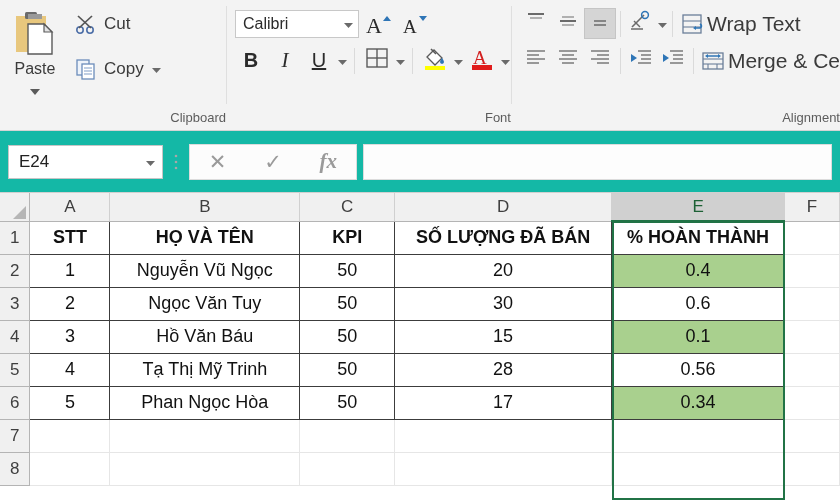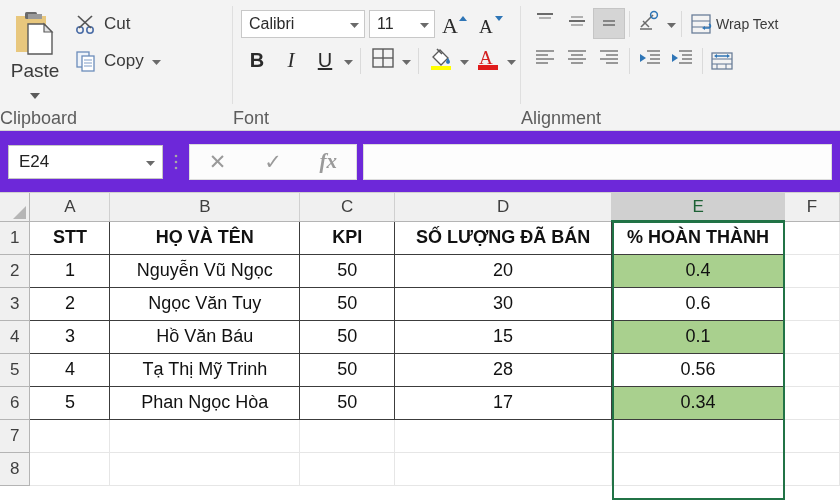--- a/index.html
+++ b/index.html
@@ -16,41 +16,41 @@
     height: 131px;
     background: #f3f3f3;
     border-bottom: 1px solid #d4d4d4;
     display: flex;
     align-items: stretch;
   }
   .rgroup { position: relative; display: flex; flex-direction: column; }
   .rgroup-body { flex: 1; display: flex; align-items: flex-start; padding-top: 4px; }
   .rgroup-label {
     height: 24px; line-height: 24px;
-    text-align: left;
-    font-size: 18px; color: #5c5c5c;
+    text-align: right;
+    font-size: 13px; color: #5c5c5c;
     position: relative;
   }
   .rgroup-sep {
     width: 1px; background: #dfdfdf;
     margin: 6px 0 26px 0;
   }
 
   
   .g-clip { width: 232px; }
   .paste-btn {
     width: 70px; height: 100px;
     display: flex; flex-direction: column;
     align-items: center; justify-content: flex-start;
     padding-top: 6px;
   }
   .clip-icon { width: 46px; height: 48px; }
-  .paste-label { font-size: 19px; color: #3b3b3b; margin-top: 2px; }
+  .paste-label { font-size: 16px; color: #3b3b3b; margin-top: 2px; }
   .paste-caret { margin-top: 4px; }
-  .clip-cmds { display: flex; flex-direction: column; padding-top: 4px; gap: 6px; }
+  .clip-cmds { display: flex; flex-direction: column; padding-top: 4px; gap: 14px; }
   .cmd {
     display: flex; align-items: center;
     height: 31px; padding: 0 6px 0 2px;
     font-size: 17px; color: #3b3b3b;
     white-space: nowrap;
   }
   .cmd .ci { width: 28px; height: 26px; flex: none; display: flex; align-items: center; justify-content: center; }
   .cmd .clbl { margin-left: 4px; }
   .caret { margin-left: 7px; }
 
@@ -79,27 +79,27 @@
   .under  { text-decoration: underline; font-size: 20px; }
   .vsep { width: 1px; height: 26px; background: #dadada; margin: 0 4px; }
 
   
   .g-align { flex: 1; }
   .al-row { display: flex; align-items: center; padding-left: 8px; }
   .al-row1 { padding-top: 4px; }
   .al-row2 { padding-top: 6px; }
   .wrap-cmd {
     display: flex; align-items: center;
-    height: 31px; font-size: 14px; color: #3b3b3b; white-space: nowrap;
+    height: 31px; font-size: 21px; color: #3b3b3b; white-space: nowrap;
   }
   .wrap-cmd .ci { width: 30px; display: flex; align-items: center; justify-content: center; }
 
   
   .fbar {
-    height: 62px; background: #6d28d9;
+    height: 62px; background: #14b8a6;
     display: flex; align-items: center;
     padding: 0 8px;
     border-bottom: 1px solid #d0d0d0;
   }
   .namebox {
     width: 155px; height: 34px;
     background: #fff; border: 1px solid #c6c6c6;
     display: flex; align-items: center;
     padding: 0 6px 0 10px;
     font-size: 17px; color: #222;
@@ -235,28 +235,20 @@
     <div class="rgroup-label">Clipboard</div>
   </div>
 
   <div class="rgroup-sep"></div>
 
   <div class="rgroup g-font">
     <div class="rgroup-body" style="flex-direction:column;">
       <div class="font-row1">
         <div class="combo combo-font">
           <span class="cval">Calibri</span>
-          <span>
-            <svg width="11" height="7">
-                <path d="M1 1 L5.5 6 L10 1 Z" fill="#6a6a6a"></path>
-              </svg>
-          </span>
-        </div>
-        <div class="combo combo-size">
-          <span class="cval">11</span>
           <span>
             <svg width="11" height="7">
                 <path d="M1 1 L5.5 6 L10 1 Z" fill="#6a6a6a"></path>
               </svg>
           </span>
         </div>
         <div class="ibtn">
           <svg width="30" height="26" viewBox="0 0 30 26">
             <text x="2" y="22" font-family="Liberation Serif, serif" font-size="22" fill="#2b2b2b">A</text>
             <path d="M19 5 L23 10 L27 5 Z" fill="#2e75b6" transform="rotate(180 23 7.5)"></path>
@@ -448,20 +440,21 @@
               <rect x="3" y="4" width="20" height="16" fill="none" stroke="#6a7e99" stroke-width="1.3"></rect>
               <line x1="3" y1="10" x2="23" y2="10" stroke="#6a7e99" stroke-width="1.1"></line>
               <line x1="3" y1="15" x2="23" y2="15" stroke="#6a7e99" stroke-width="1.1"></line>
               <line x1="8" y1="15" x2="8" y2="20" stroke="#6a7e99" stroke-width="1.1"></line>
               <line x1="17" y1="15" x2="17" y2="20" stroke="#6a7e99" stroke-width="1.1"></line>
               <line x1="7" y1="7" x2="19" y2="7" stroke="#2e75b6" stroke-width="1.5"></line>
               <path d="M8 5 L5 7 L8 9 Z" fill="#2e75b6"></path>
               <path d="M18 5 L21 7 L18 9 Z" fill="#2e75b6"></path>
             </svg>
           </span>
+          <span>Merge &amp; Ce</span>
         </div>
       </div>
     </div>
     <div class="rgroup-label">Alignment</div>
   </div>
 </div>
 
 <div class="fbar">
   <div class="namebox">
     <span class="nval">E24</span>

